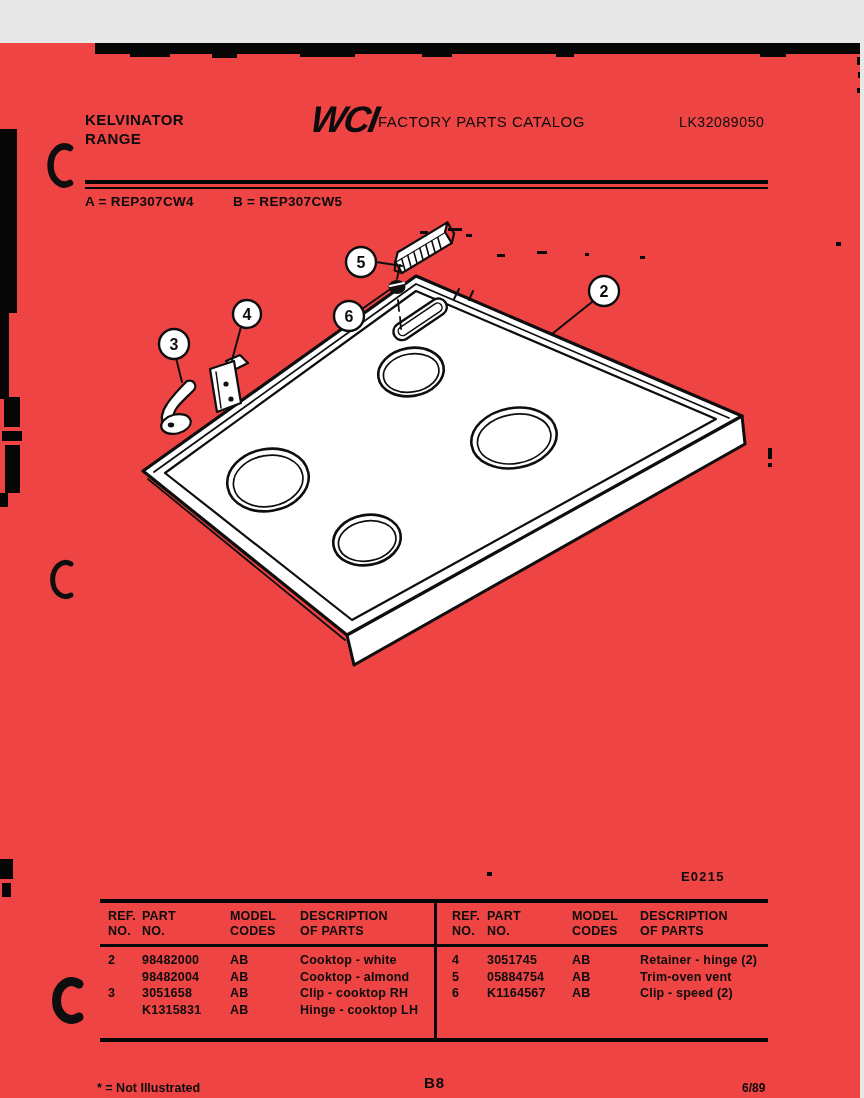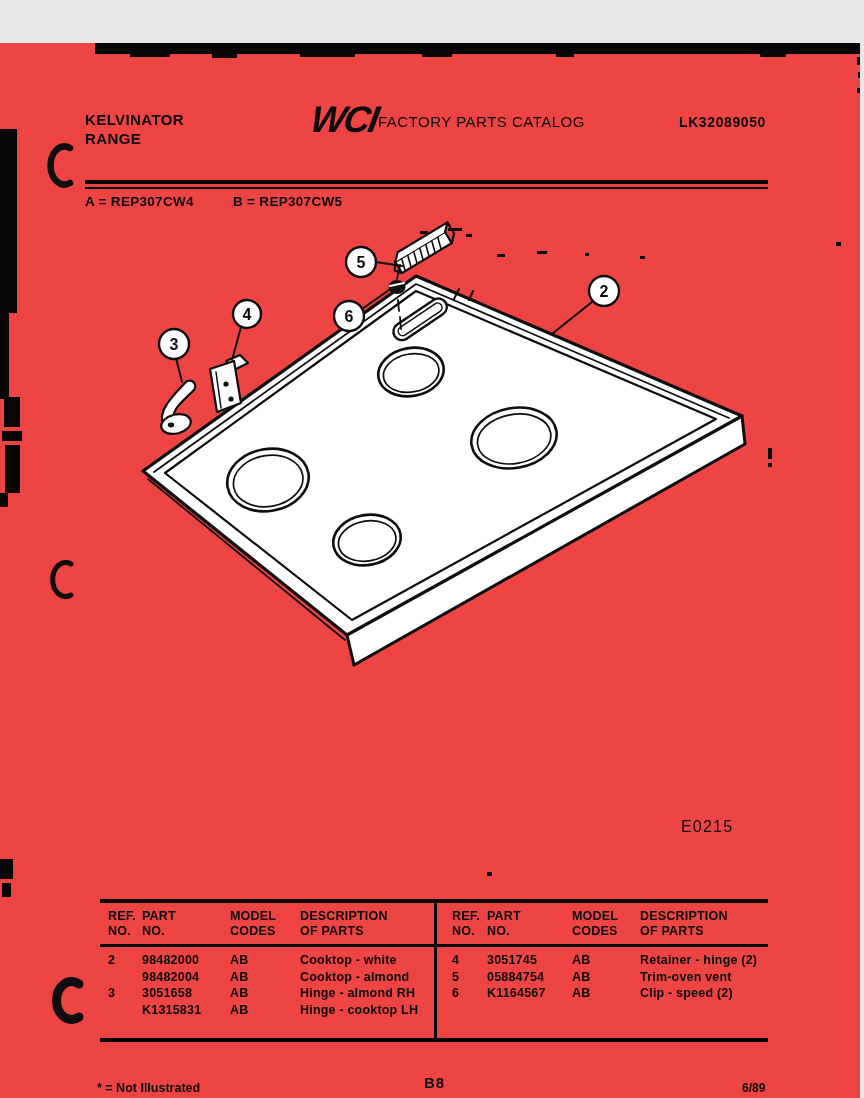--- a/index.html
+++ b/index.html
@@ -5,28 +5,28 @@
   html,body{margin:0;padding:0;background:#e8e8e8;}
   .page{position:relative;width:860px;height:1098px;background:#ef4444;overflow:hidden;
         font-family:"Liberation Sans",sans-serif;color:#0c0c0c;margin-top:43px;}
   .abs{position:absolute;}
   .ink{background:#060606;}
   
   .brand{left:85px;top:67px;font-size:15px;font-weight:700;line-height:19px;letter-spacing:.4px;}
   .logo{left:311px;top:56px;font-size:37px;font-weight:700;font-style:italic;
         letter-spacing:-2px;transform:skewX(-10deg);}
   .cat-title{left:378px;top:70px;font-size:15px;font-weight:400;letter-spacing:.5px;}
-  .cat-num{left:679px;top:71px;font-size:14px;font-weight:700;letter-spacing:.6px;}
+  .cat-num{left:679px;top:71px;font-size:14px;font-weight:400;letter-spacing:.6px;}
   .rule1{left:85px;top:137px;width:683px;height:4px;}
   .rule2{left:85px;top:144px;width:683px;height:2px;}
   .model-a{left:85px;top:151px;font-size:13.5px;font-weight:700;letter-spacing:.3px;}
   .model-b{left:233px;top:151px;font-size:13.5px;font-weight:700;letter-spacing:.3px;}
   
   .diagram-svg{left:0;top:0;width:864px;height:1098px;}
-  .figcode{left:681px;top:775px;font-size:16px;font-weight:400;letter-spacing:1.2px;}
+  .figcode{left:681px;top:826px;font-size:13px;font-weight:700;letter-spacing:1.2px;}
   
   .t-top{left:100px;top:856px;width:668px;height:4px;}
   .t-mid{left:100px;top:901px;width:668px;height:3px;}
   .t-div{left:434px;top:856px;width:3px;height:143px;}
   .t-bot{left:100px;top:995px;width:668px;height:4px;}
   .thead,.trows{display:grid;font-size:12.5px;font-weight:700;letter-spacing:.2px;}
   .thead{line-height:15px;}
   .trows{line-height:16.5px;}
   .thead.left,.trows.left{left:104px;width:328px;grid-template-columns:38px 88px 70px auto;}
   .thead.right,.trows.right{left:448px;width:318px;grid-template-columns:39px 85px 68px auto;}
@@ -245,21 +245,21 @@
     <div class="cell">Cooktop - white</div>
 
     <div class="cell refc"></div>
     <div class="cell">98482004</div>
     <div class="cell">AB</div>
     <div class="cell">Cooktop - almond</div>
 
     <div class="cell refc">3</div>
     <div class="cell">3051658</div>
     <div class="cell">AB</div>
-    <div class="cell">Hinge - almond RH</div>
+    <div class="cell">Clip - cooktop RH</div>
 
     <div class="cell refc"></div>
     <div class="cell">K1315831</div>
     <div class="cell">AB</div>
     <div class="cell">Hinge - cooktop LH</div>
   </div>
 
   <div class="abs trows right">
     <div class="cell refc">4</div>
     <div class="cell">3051745</div>

